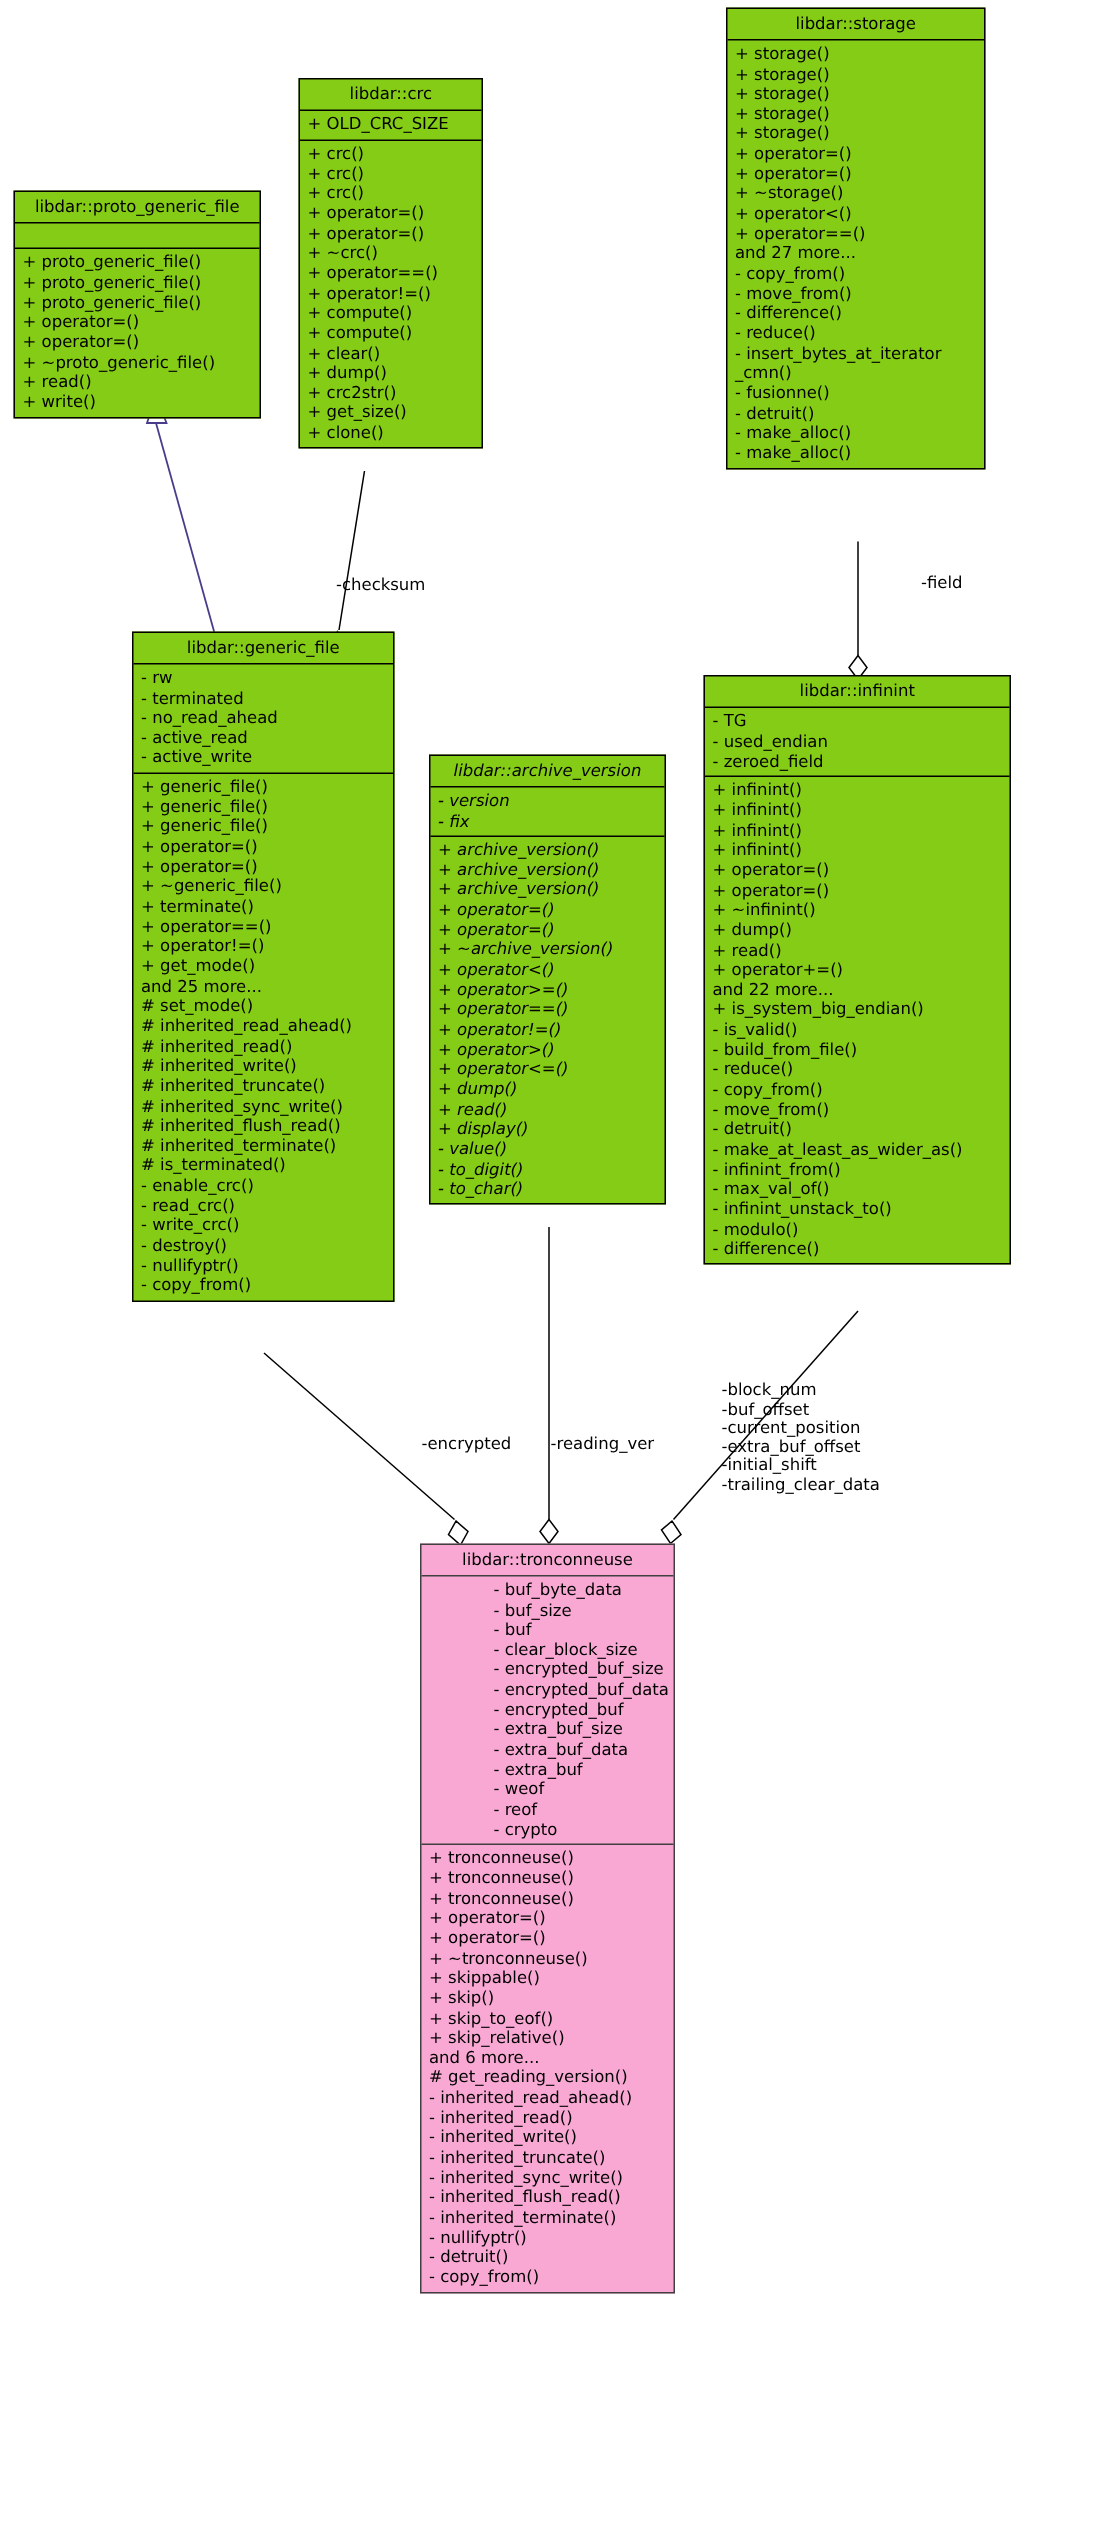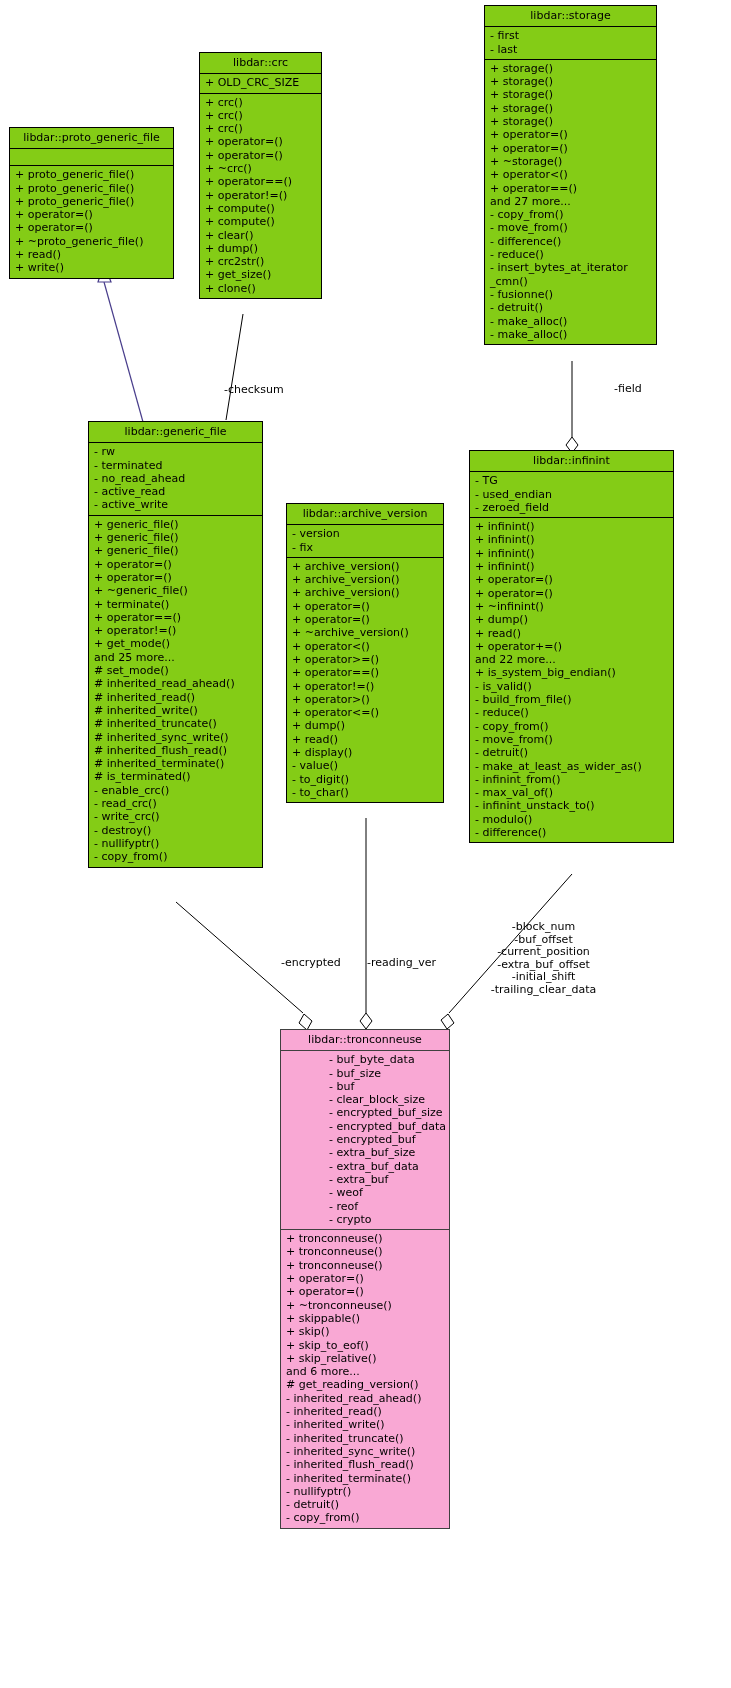--- a/index.html
+++ b/index.html
@@ -67,21 +67,21 @@
     white-space: nowrap;
     overflow: visible;
   }
   .edge-label {
     position: absolute;
     font-size: 11px;
     color: #000000;
     white-space: nowrap;
     line-height: 12.5px;
   }
-  .edge-label.multi { text-align: center; }
+  .edge-label.multi { }
 </style>
 </head>
 <body>
 
 <div id="canvas">
 
   <svg class="edges" viewBox="0 0 731 1688">
     
     <line x1="143" y1="422" x2="104" y2="282" stroke="#483d8b" stroke-width="1.2"></line>
     <polygon points="104,264 98,282 111,282" fill="#ffffff" stroke="#483d8b" stroke-width="1.2"></polygon>
@@ -141,24 +141,20 @@
       <div class="row">+ clear()</div>
       <div class="row">+ dump()</div>
       <div class="row">+ crc2str()</div>
       <div class="row">+ get_size()</div>
       <div class="row">+ clone()</div>
     </div>
   </div>
 
   <div class="uml-class" style="left:484px; top:5px; width:173px;">
     <div class="cls-title">libdar::storage</div>
-    <div class="cls-attrs">
-      <div class="row">- first</div>
-      <div class="row">- last</div>
-    </div>
     <div class="cls-ops">
       <div class="row">+ storage()</div>
       <div class="row">+ storage()</div>
       <div class="row">+ storage()</div>
       <div class="row">+ storage()</div>
       <div class="row">+ storage()</div>
       <div class="row">+ operator=()</div>
       <div class="row">+ operator=()</div>
       <div class="row">+ ~storage()</div>
       <div class="row">+ operator&lt;()</div>
@@ -209,21 +205,21 @@
       <div class="row"># is_terminated()</div>
       <div class="row">- enable_crc()</div>
       <div class="row">- read_crc()</div>
       <div class="row">- write_crc()</div>
       <div class="row">- destroy()</div>
       <div class="row">- nullifyptr()</div>
       <div class="row">- copy_from()</div>
     </div>
   </div>
 
-  <div class="uml-class" style="left:286px; top:503px; width:158px;">
+  <div class="uml-class" style="left:286px; top:503px; width:158px;font-style:italic;">
     <div class="cls-title">libdar::archive_version</div>
     <div class="cls-attrs">
       <div class="row">- version</div>
       <div class="row">- fix</div>
     </div>
     <div class="cls-ops">
       <div class="row">+ archive_version()</div>
       <div class="row">+ archive_version()</div>
       <div class="row">+ archive_version()</div>
       <div class="row">+ operator=()</div>

